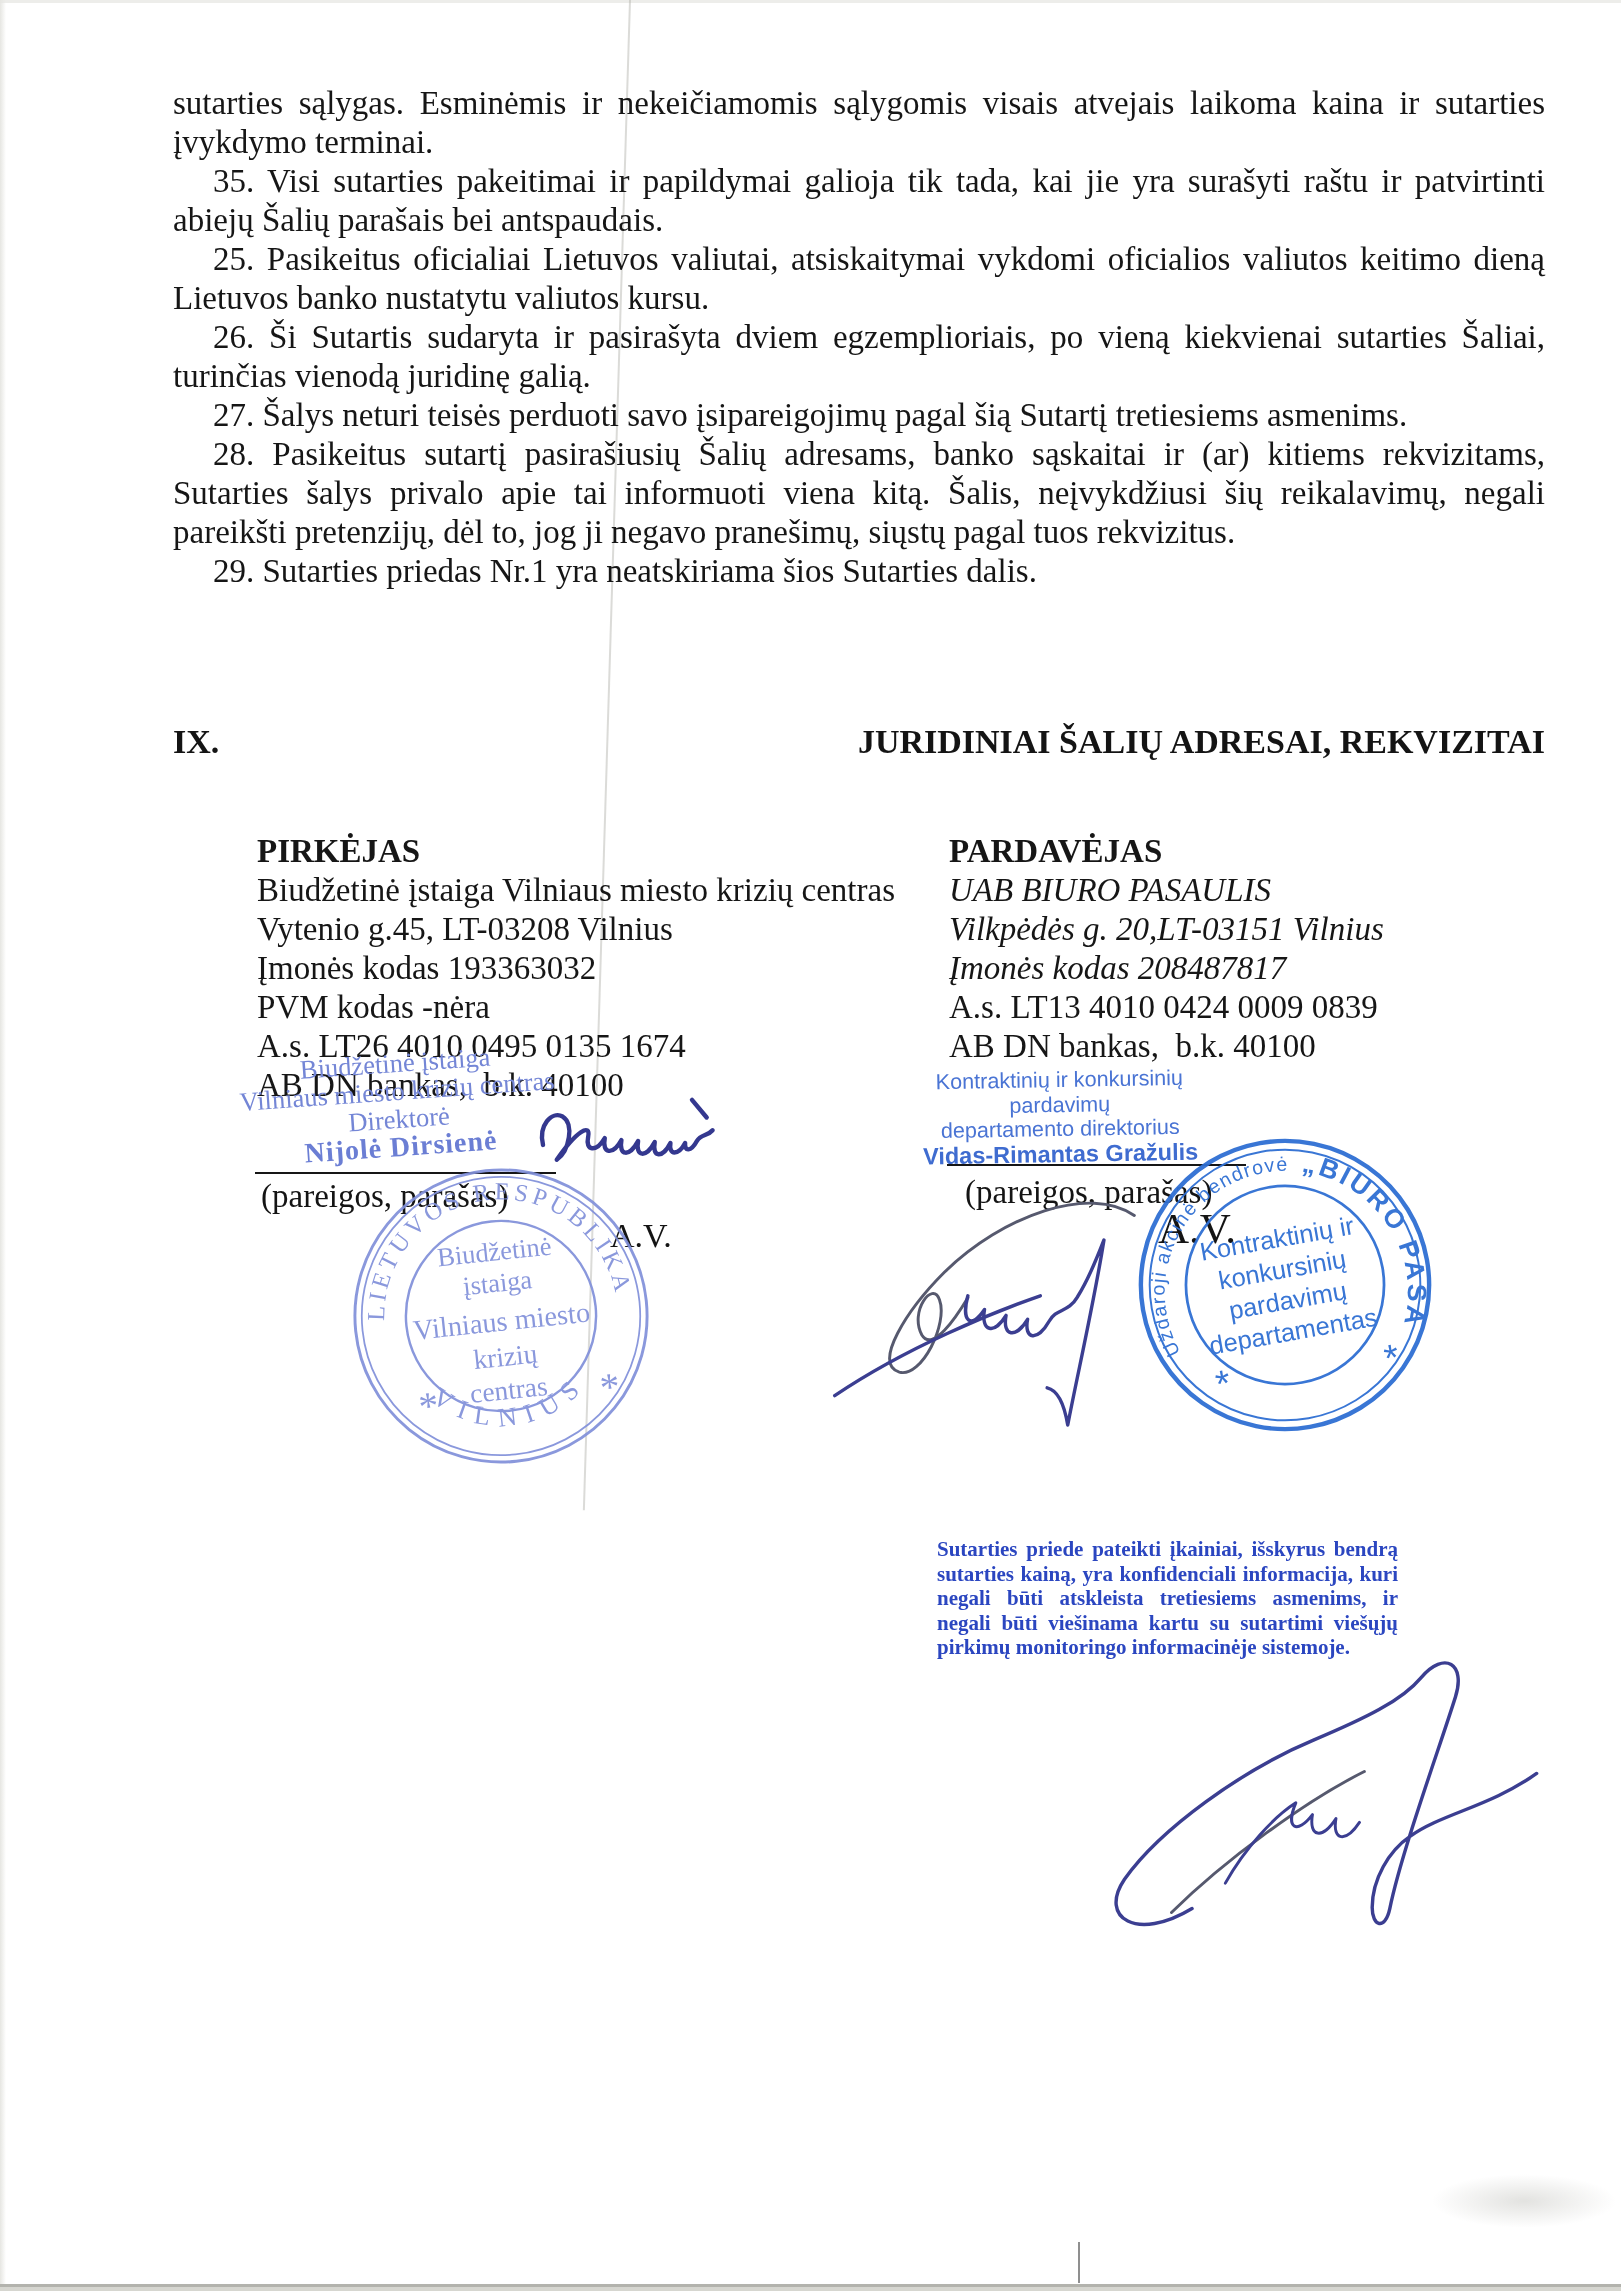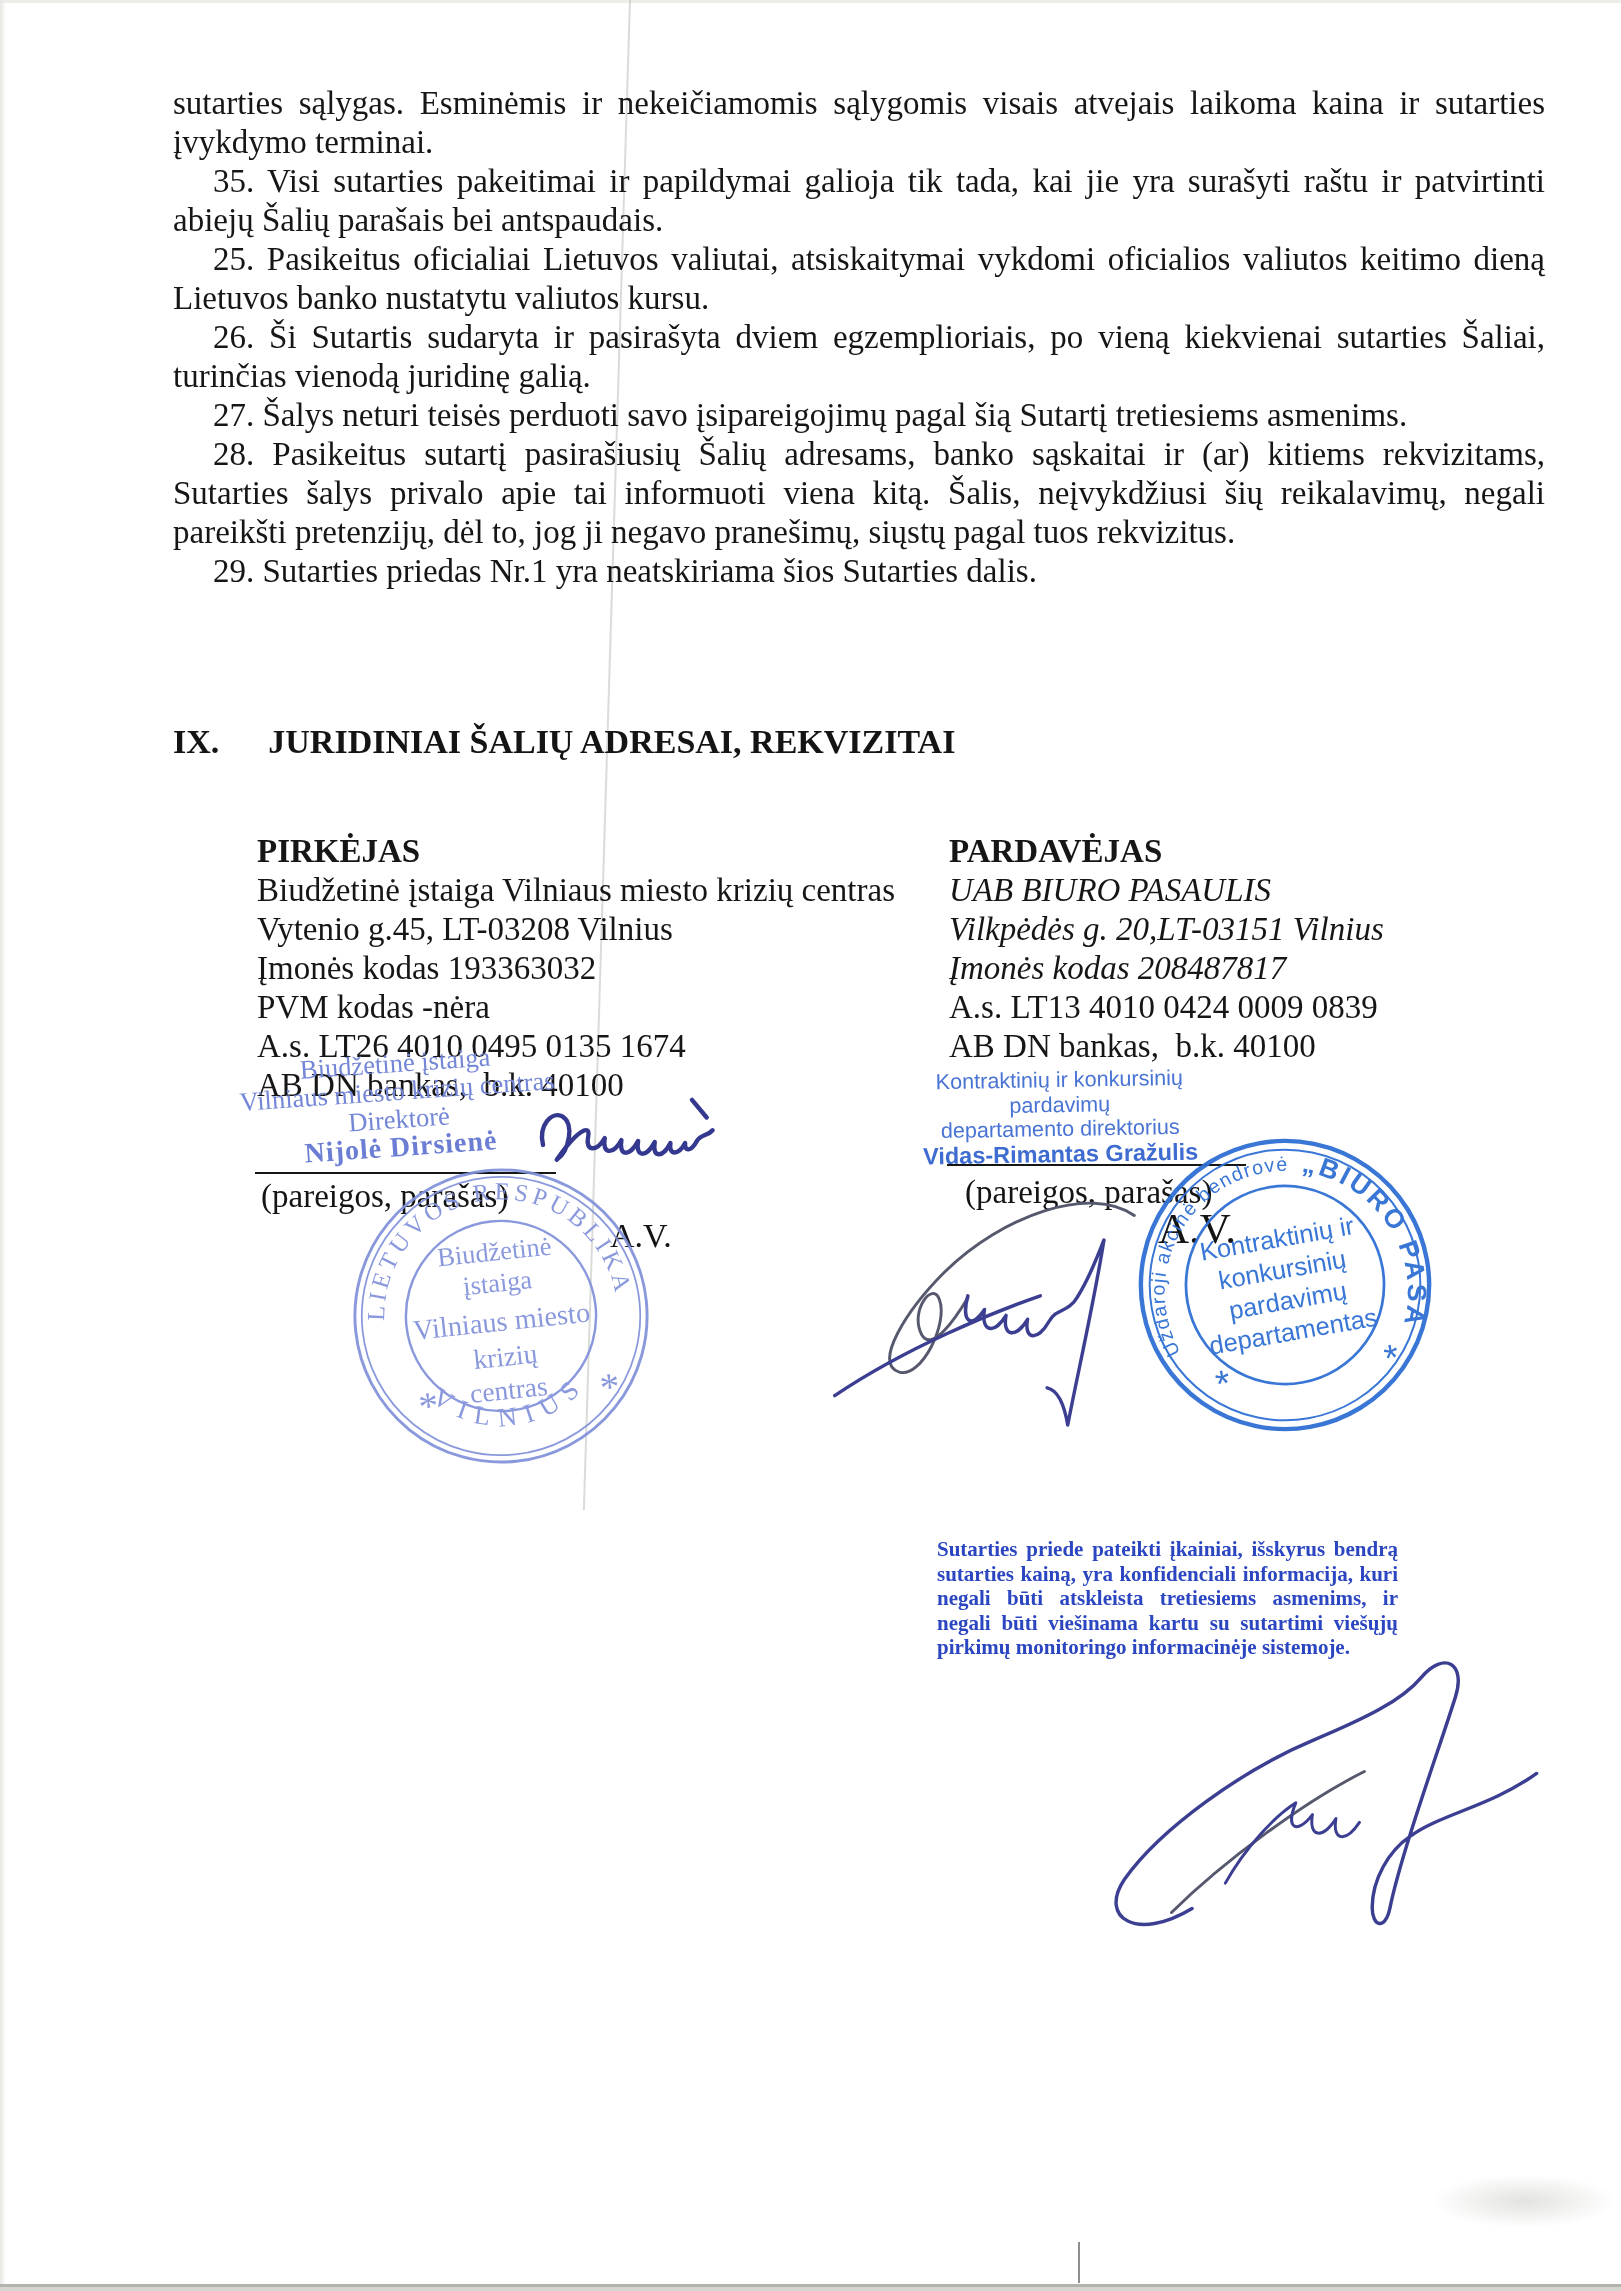--- a/index.html
+++ b/index.html
@@ -15,21 +15,21 @@
   .bottom-band2{position:absolute;left:0;top:2287px;width:100%;height:4.9px;background:#d6d6d0;}
   .bottom-tick{position:absolute;left:1078px;top:2242px;width:2px;height:41px;background:#8f8f8f;}
   .smudge{position:absolute;left:1431px;top:2174px;width:186px;height:54px;
           background:radial-gradient(ellipse at center,rgba(160,160,152,.30),rgba(160,160,152,0) 70%);}
   
   .bodytext{position:absolute;left:173px;top:84px;width:1372px;font-size:33px;line-height:39px;
             text-align:justify;color:#161616;}
   .bodytext p{margin:0;text-indent:40px;}
   .bodytext p.cont{text-indent:0;}
   
-  .heading{position:absolute;left:173px;top:723px;width:1372px;display:flex;justify-content:flex-start;
+  .heading{position:absolute;left:173px;top:723px;width:1372px;display:flex;justify-content:space-between;
            gap:49px;font-weight:bold;font-size:34px;color:#141414;}
   
   .col{position:absolute;font-size:33px;line-height:39px;color:#161616;}
   .col .t{font-weight:bold;margin-top:32px;}
   .col-l{left:257px;top:800px;width:647px;}
   .col-r{left:949px;top:800px;width:588px;}
   .col-r .it{font-style:italic;}
   
   .stamp-head-l{position:absolute;left:192px;top:1049px;width:412px;text-align:center;
                 color:#7486d6;font-size:26.5px;line-height:28px;transform:rotate(-4deg);}

